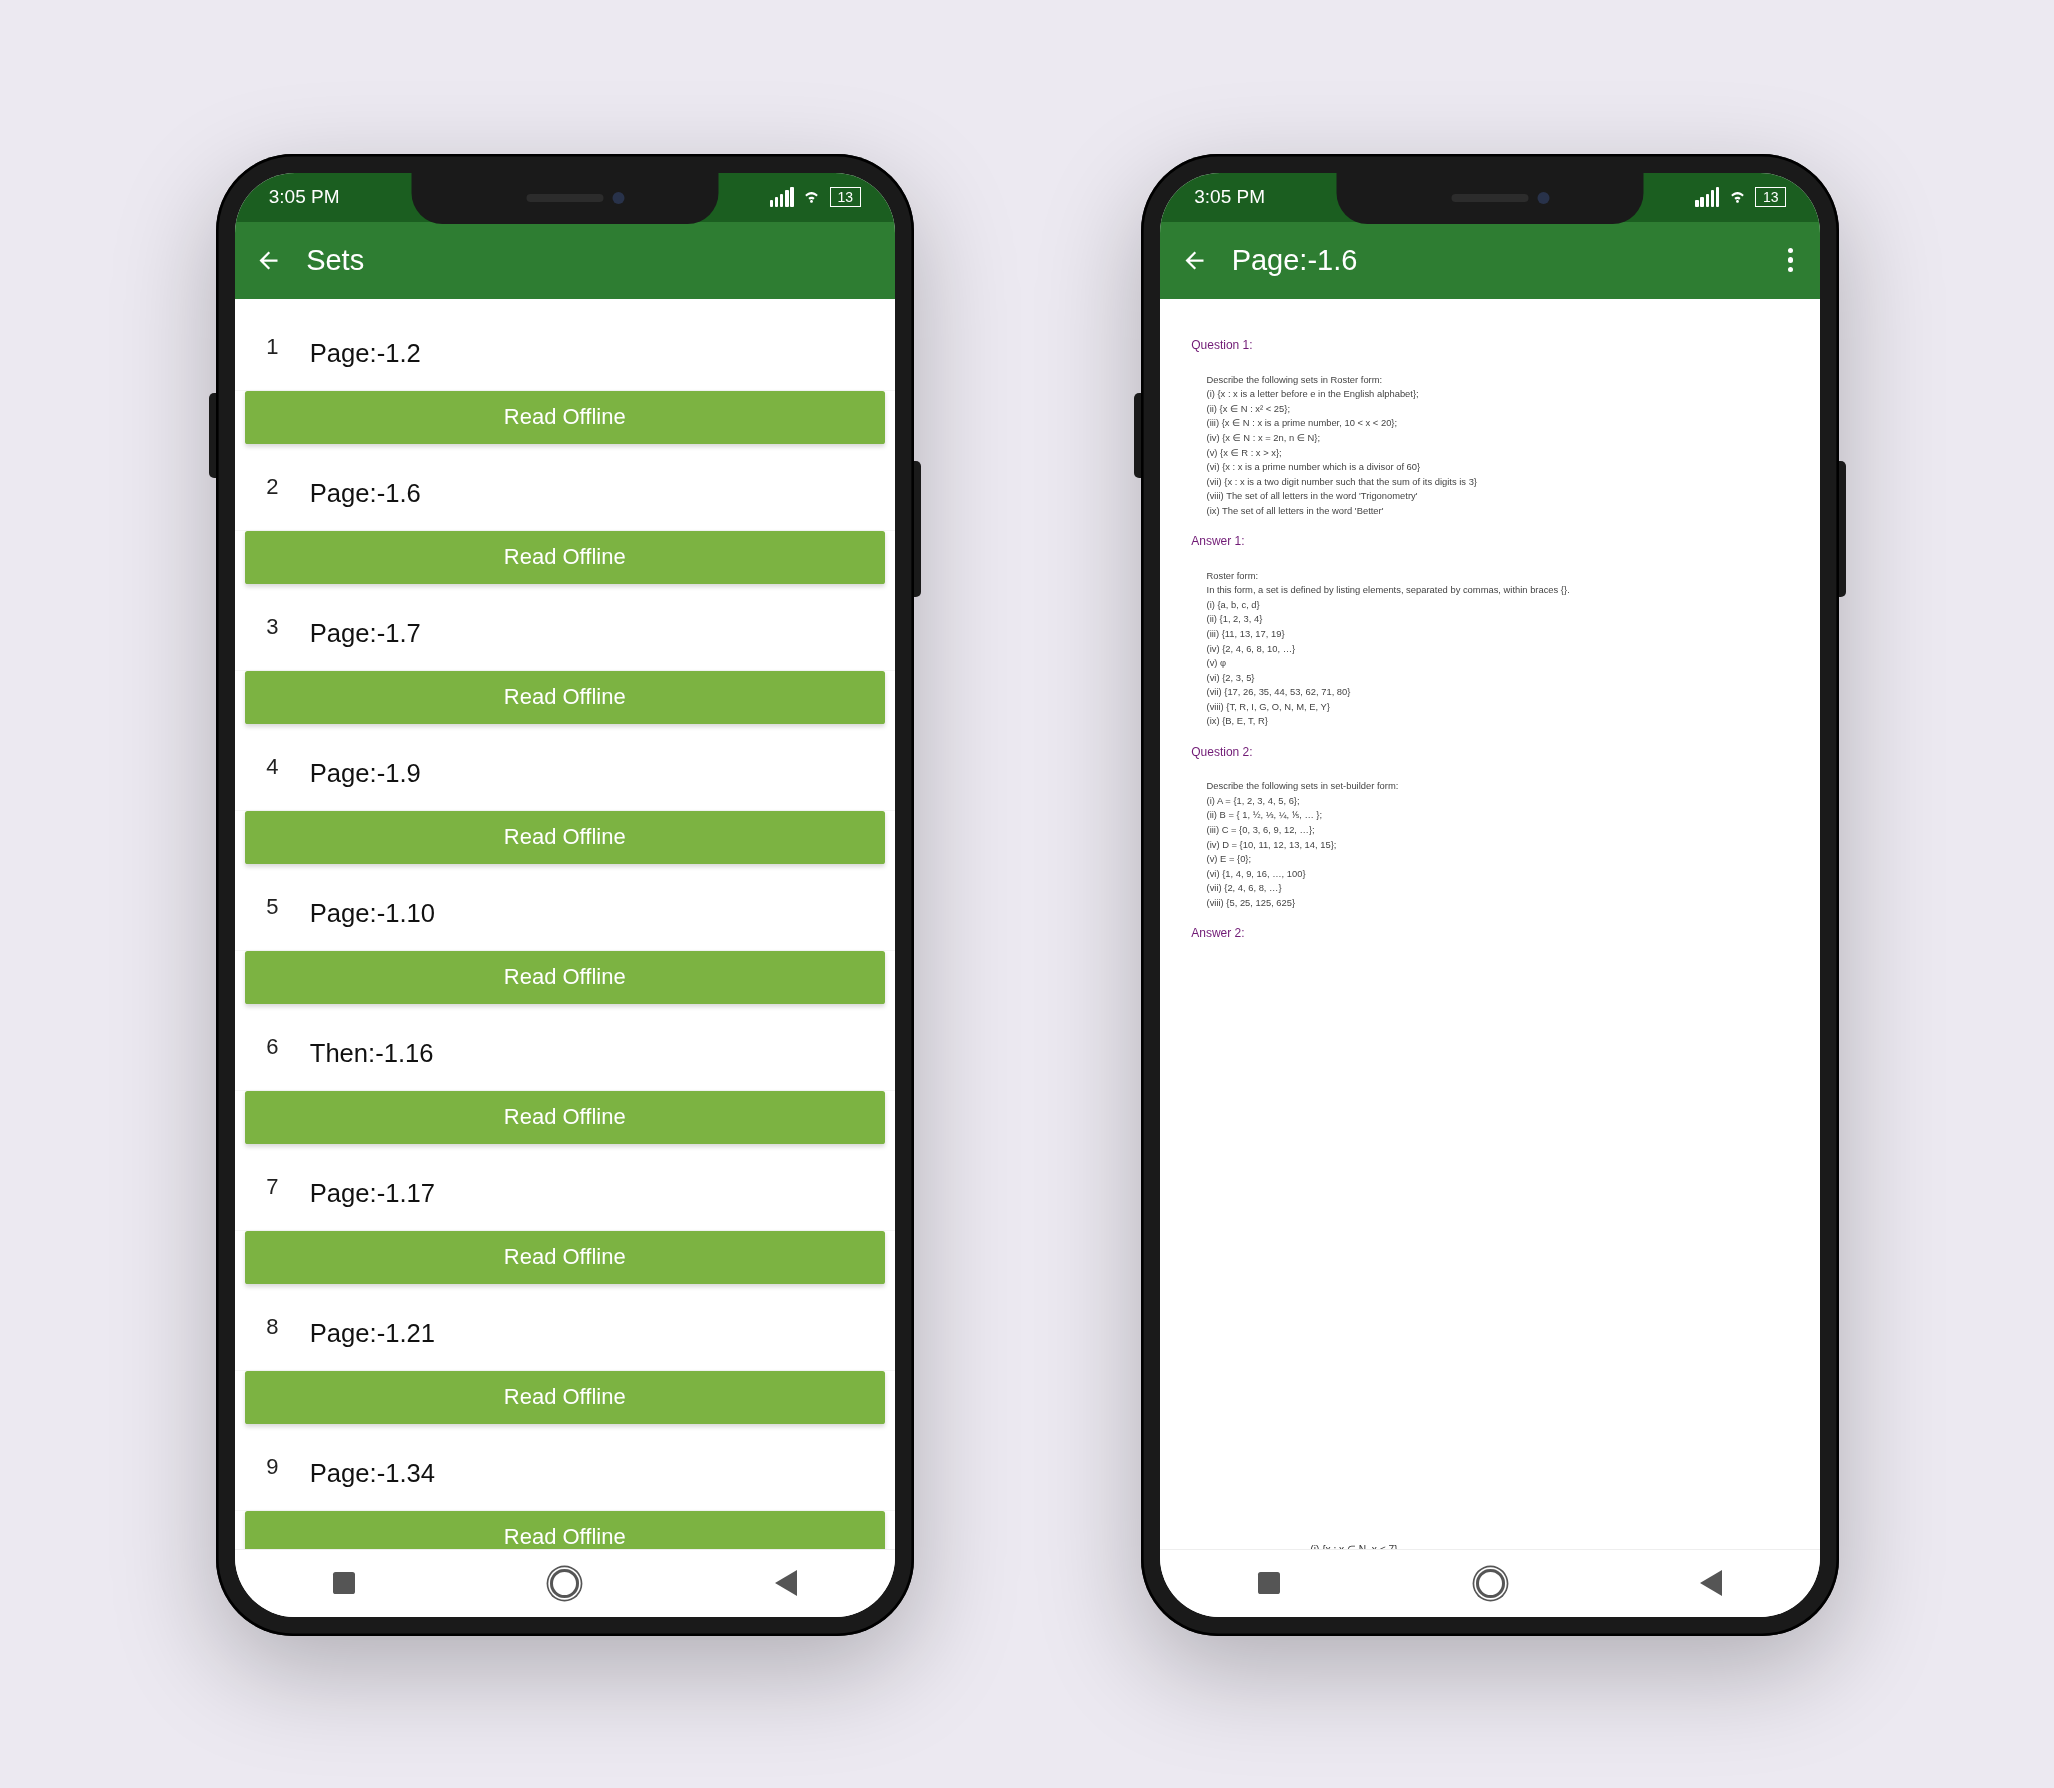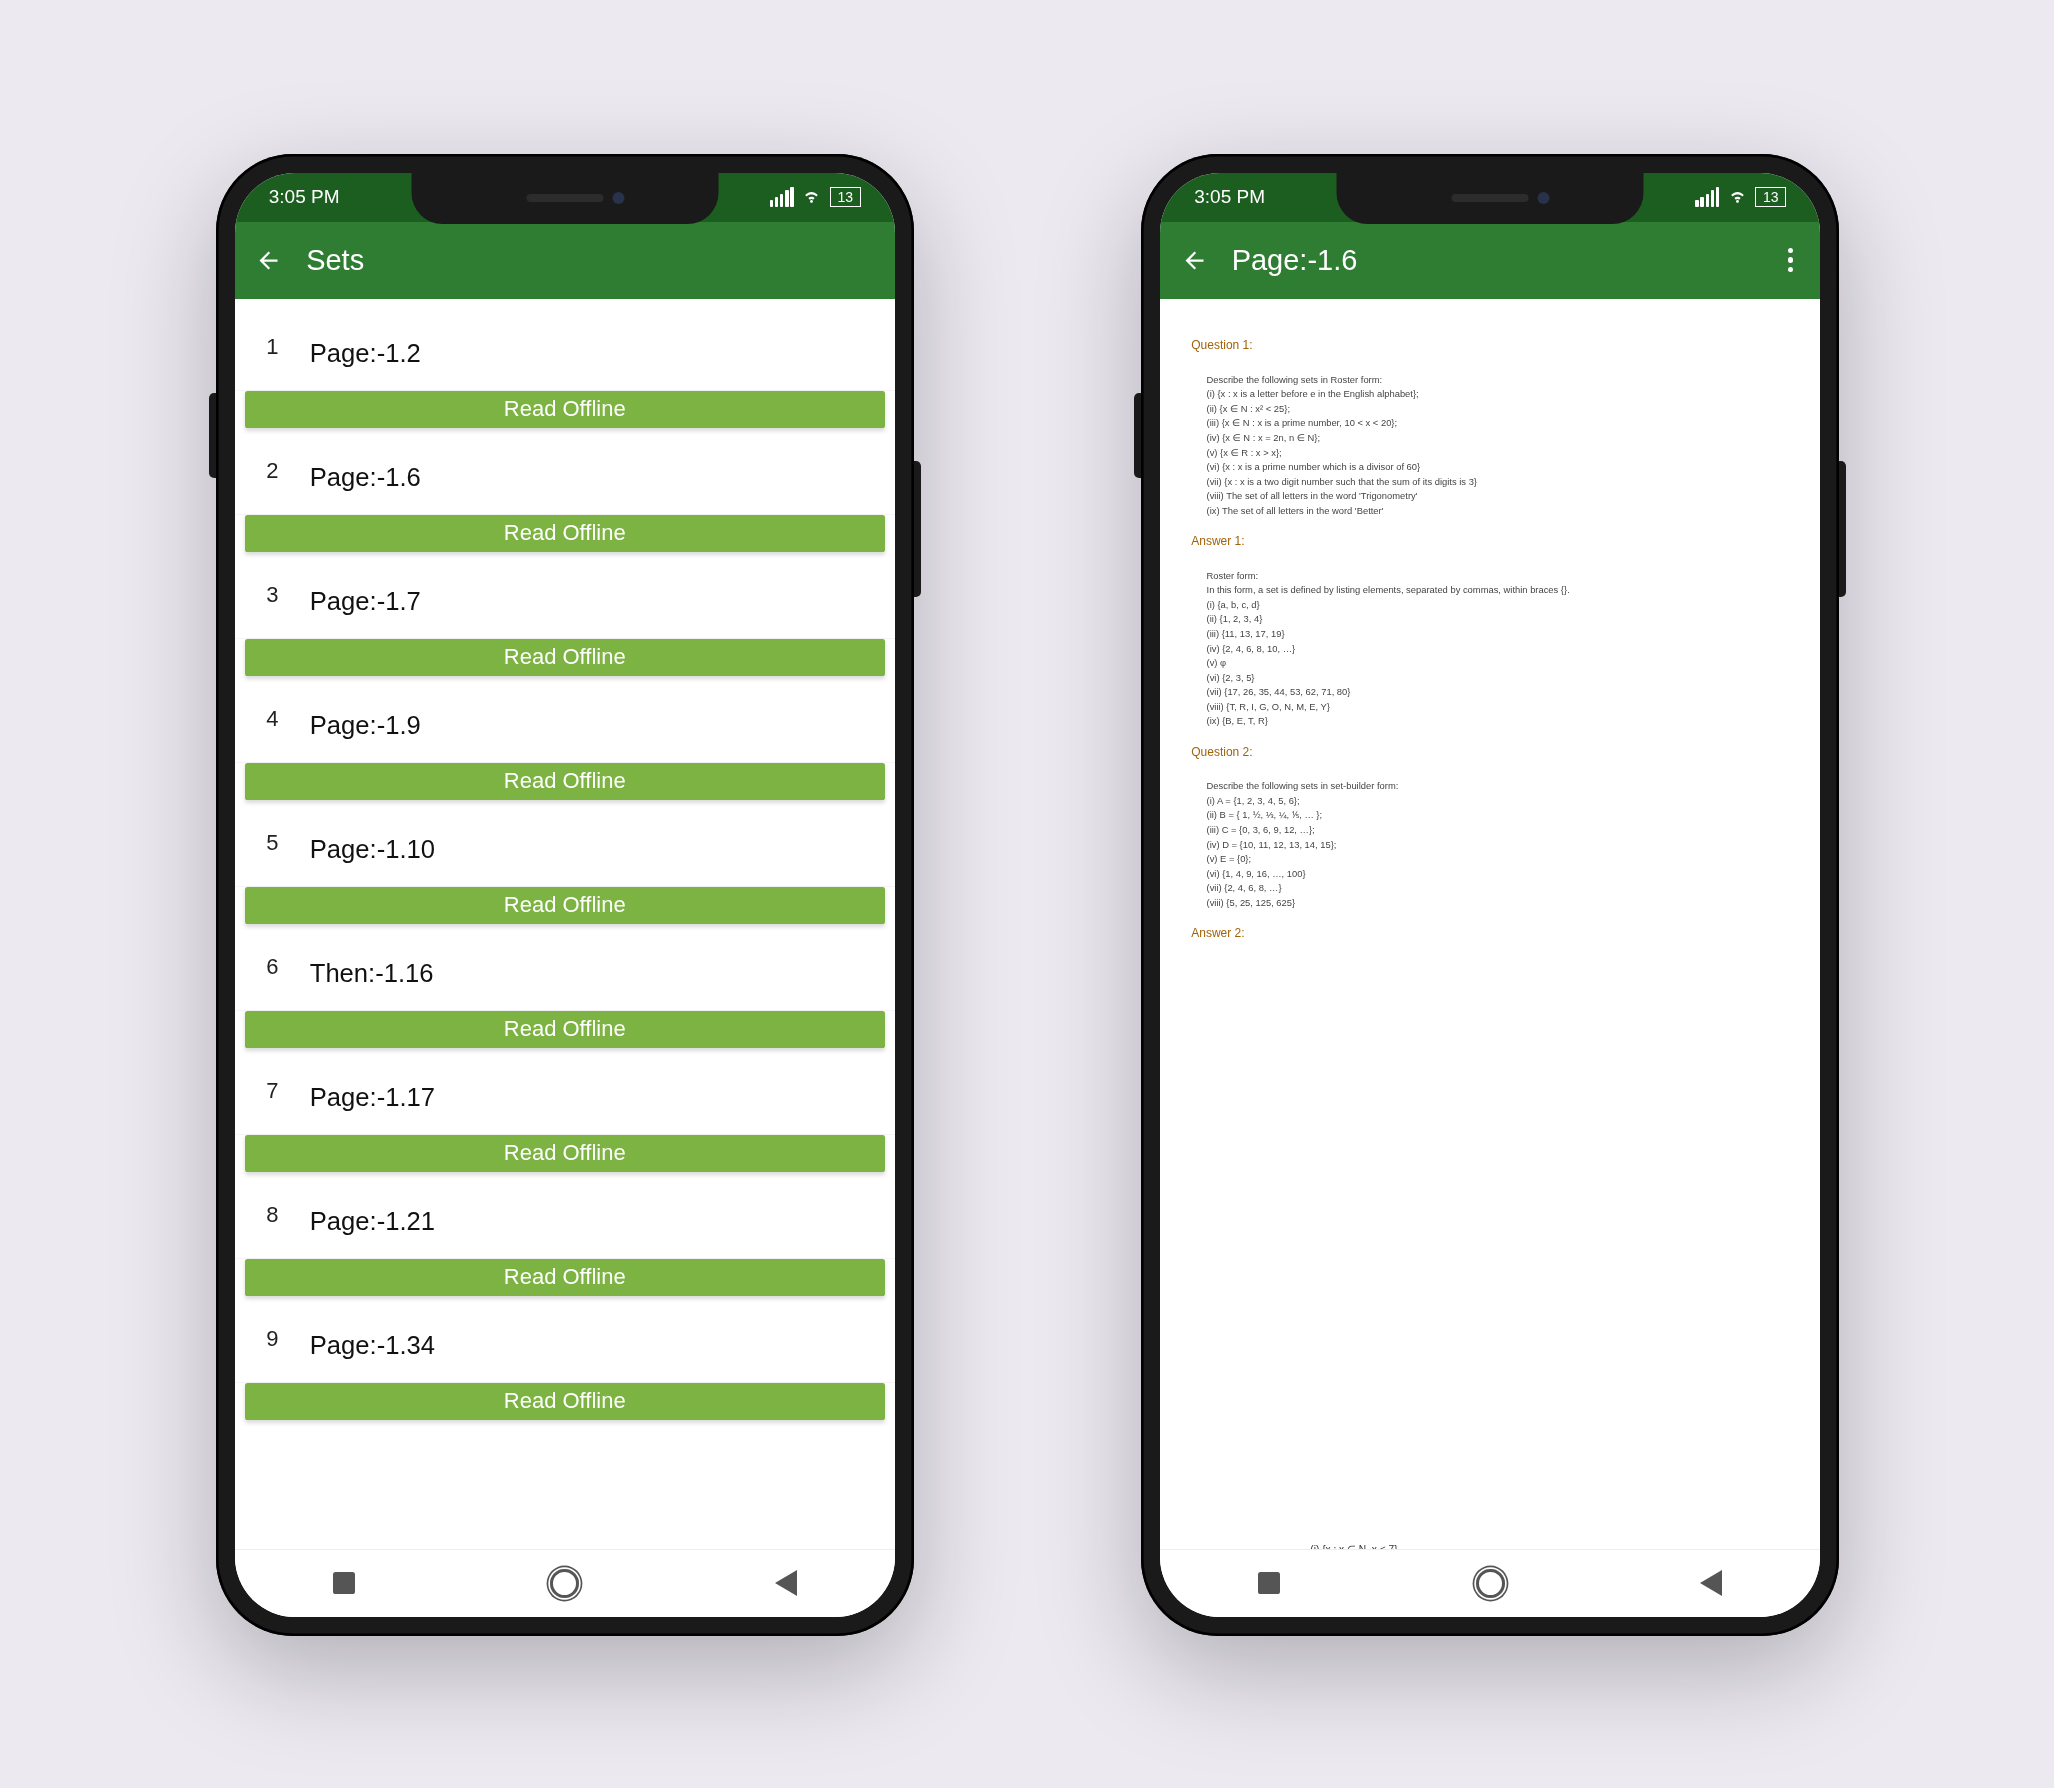--- a/index.html
+++ b/index.html
@@ -104,39 +104,39 @@
   display: flex;
   align-items: center;
   padding: 22px 17px;
   border-bottom: 0.9px solid #f5f5f5;
 }
 .row-index { width: 41px; font-size: 22px; color: #222; text-align: center; }
 .row-title { font-size: 25.6px; color: #111; font-family: "Comic Sans MS", cursive, sans-serif; padding-left: 17px; margin-top: 13px; }
 .read-btn {
   width: calc(100% - 20.4px);
   margin: 0 10.2px;
-  height: 37px;
+  height: 53px;
   background: #7cb342;
   color: #fff;
   font-size: 22px;
   display: flex;
   align-items: center;
   justify-content: center;
   border-radius: 2.6px;
   box-shadow: 0 2.6px 4.3px rgba(0,0,0,0.15);
   font-family: "Comic Sans MS", cursive, sans-serif;
 }
 
 .doc-page {
   padding: 24px 31px;
   font-size: 10.2px;
   color: #333;
   line-height: 1.55;
 }
-.q-heading { font-size: 12px; color: #a16207; margin: 13.6px 0 5.1px; }
+.q-heading { font-size: 12px; color: #701a75; margin: 13.6px 0 5.1px; }
 .q-body { padding-left: 15.3px; font-size: 9.4px; color: #444; margin-top: 18px; }
 .doc-page .ans-sec { margin-top: 596px; }
 .formula-list { text-align: left; padding-left: 119px; font-size: 10.2px; line-height: 2.2; }
 
 .nav-bar {
   height: 68px;
   background: #fff;
   display: flex;
   justify-content: space-around;
   align-items: center;

